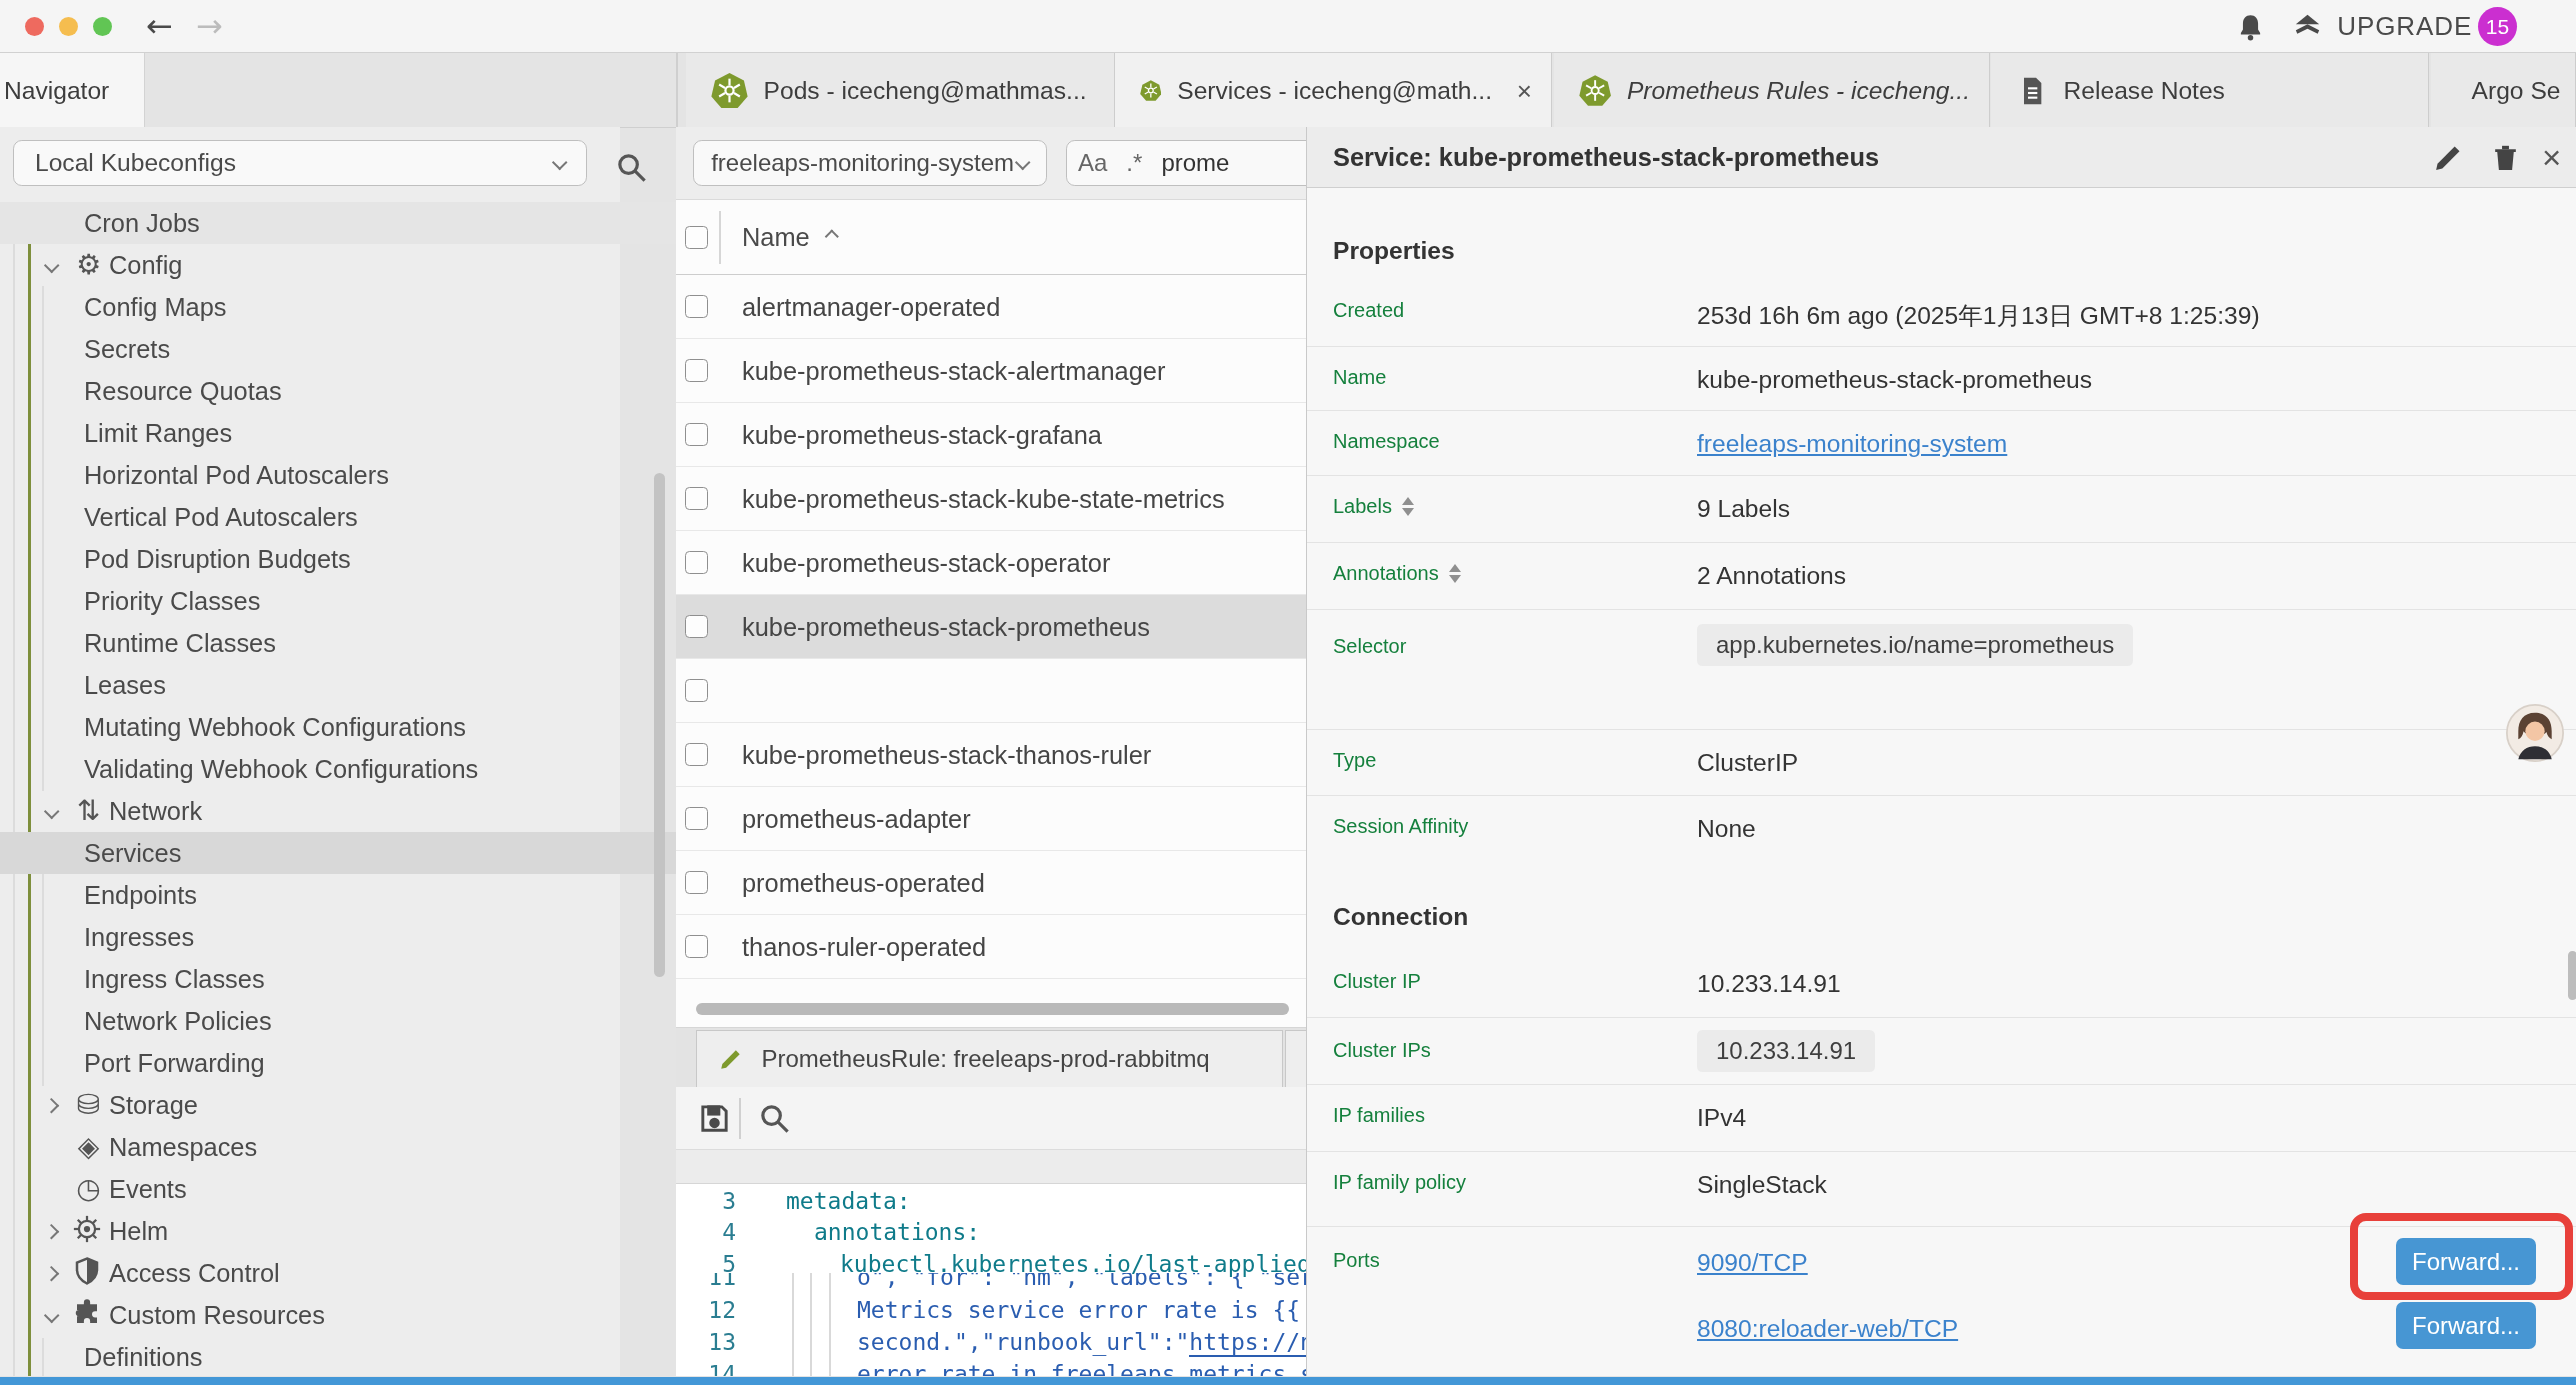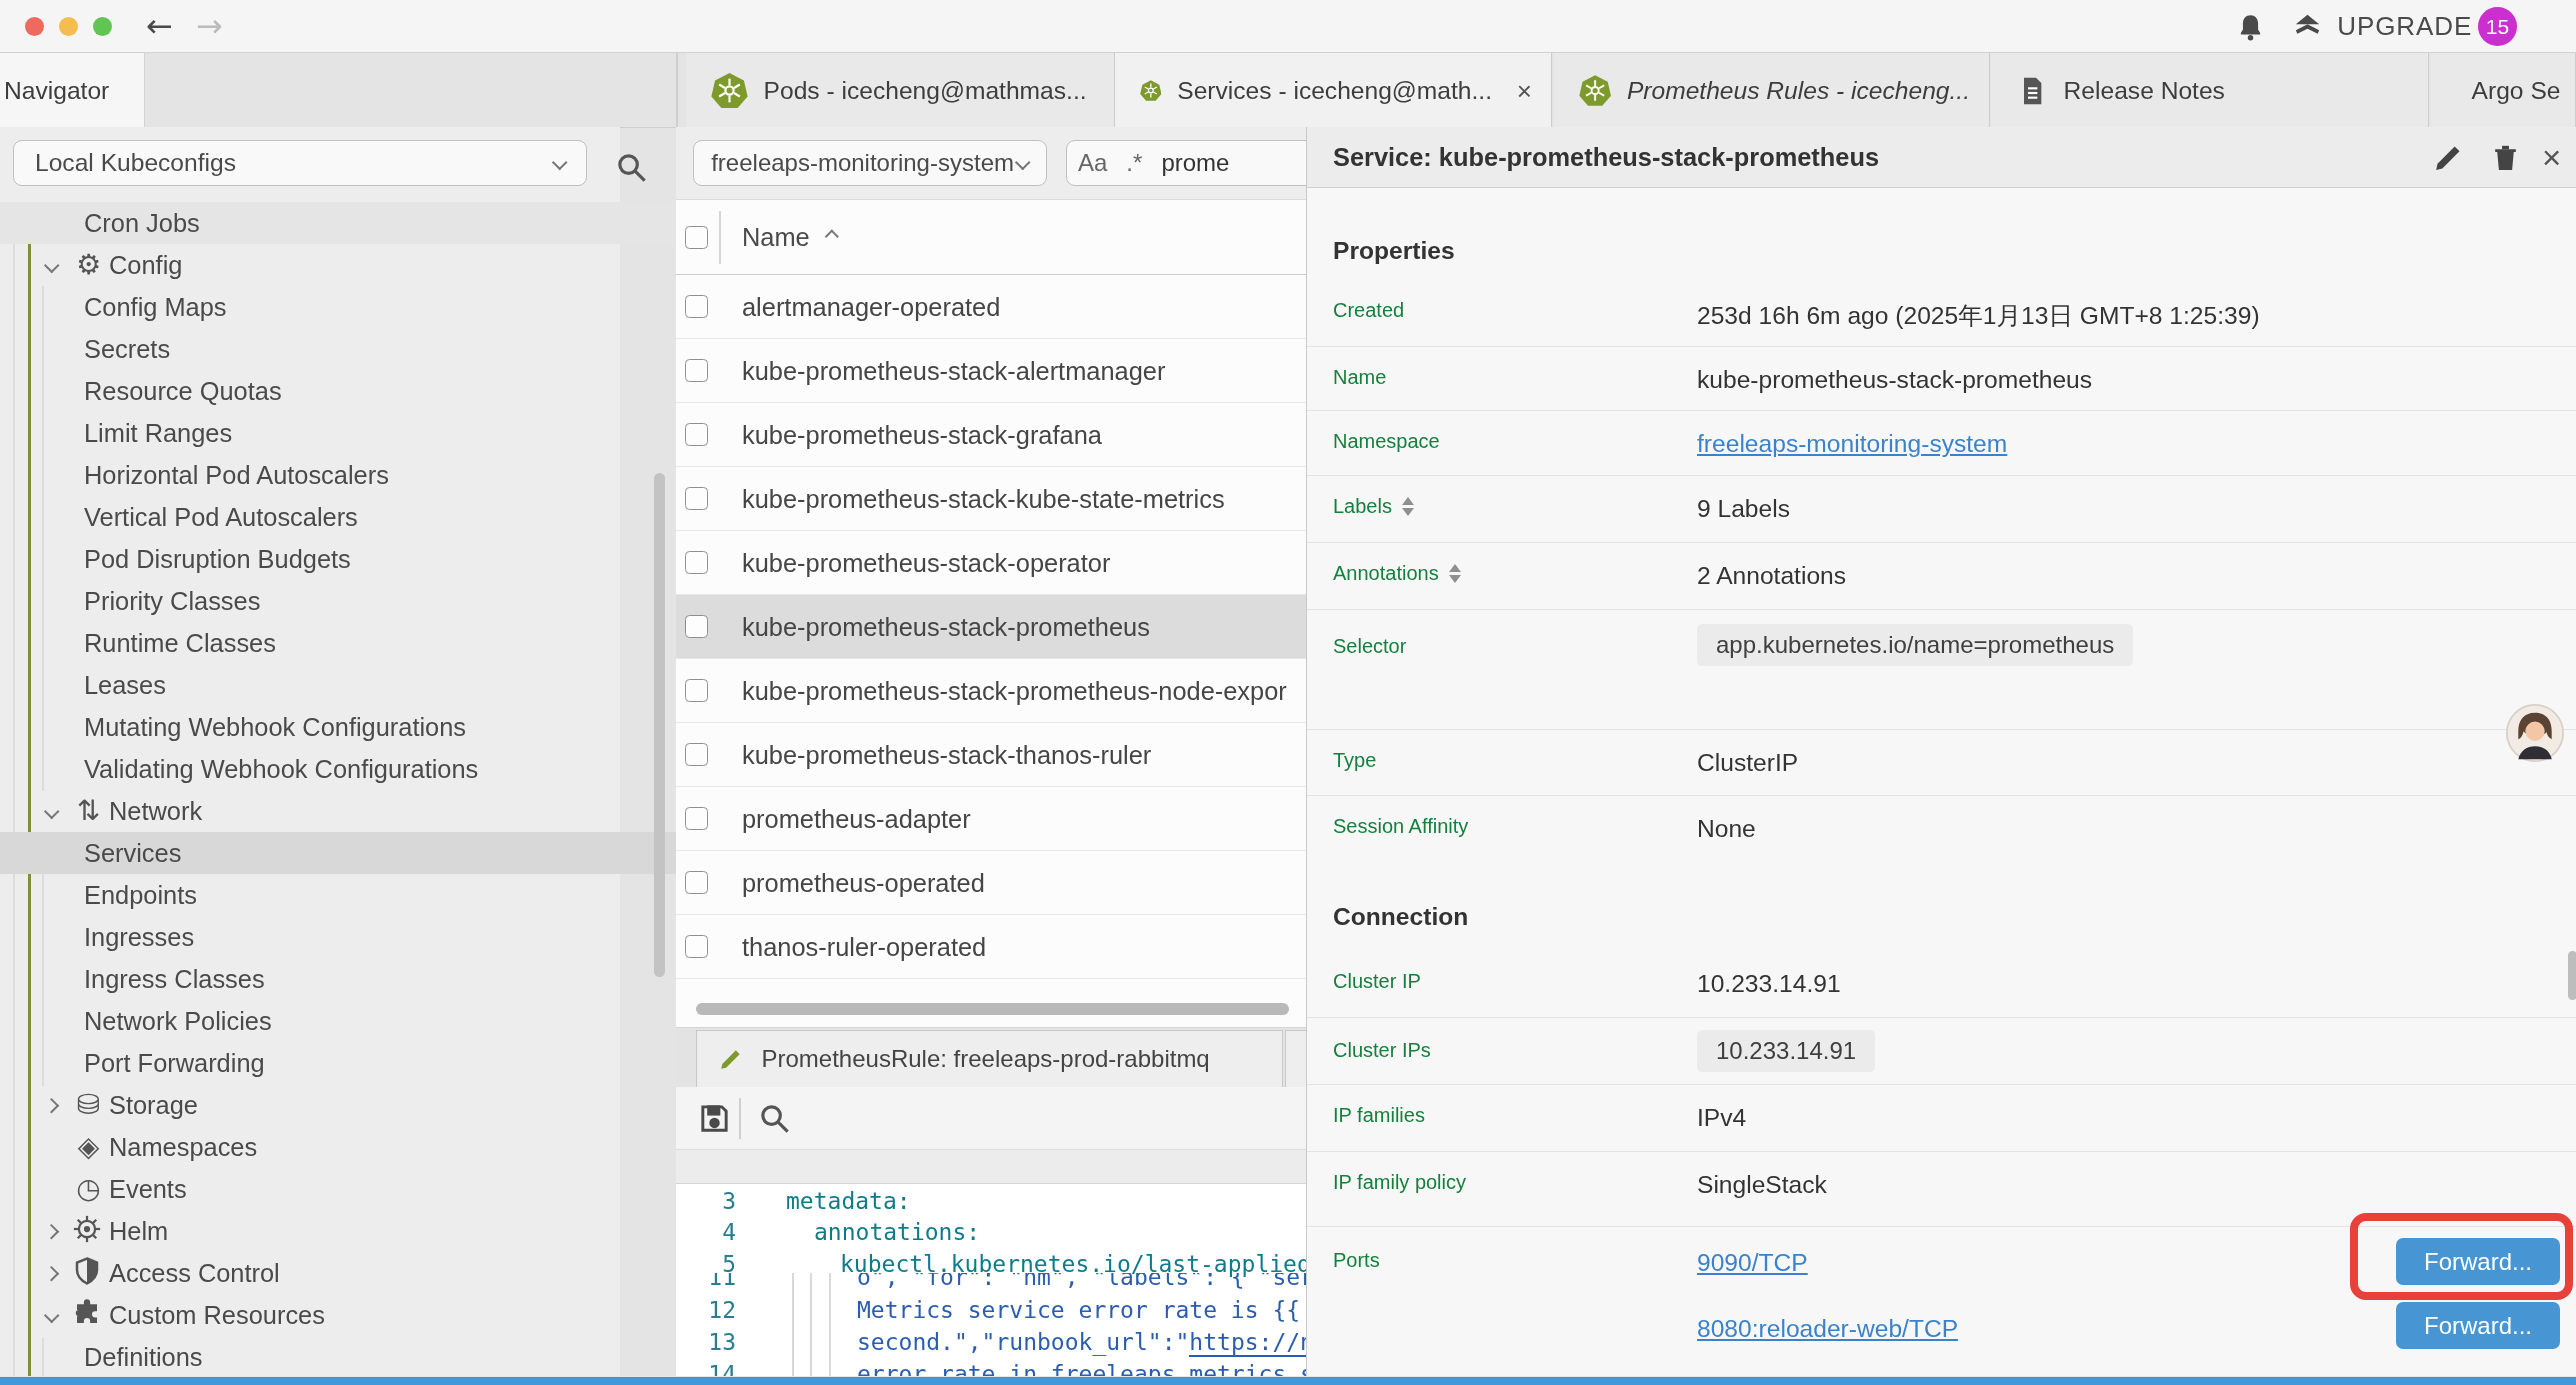--- a/index.html
+++ b/index.html
@@ -108,21 +108,21 @@
   .sechead { position:absolute; left:26px; font-size:24.6px; font-weight:bold; color:#333; }
   .prow { position:absolute; left:0; width:1270px; border-top:1.8px solid #e3e3e3; }
   .plabel { position:absolute; left:26px; font-size:20px; color:#15803d; display:flex; gap:10.5px; align-items:center; }
   .pvalue { position:absolute; left:390px; font-size:24.6px; color:#333; }
   .pvalue a, .plink { color:#3b82cc; text-decoration:underline; }
   .badge { display:inline-block; background:#ebebeb; border-radius:5.3px; padding:7px 19px; font-size:24px; color:#3f3f3f; }
   .sorticons { display:inline-flex; flex-direction:column; gap:3.5px; }
   .sorticons i { width:0; height:0; border-left:6.1px solid transparent; border-right:6.1px solid transparent; }
   .sorticons .upt { border-bottom:8px solid #8f8f8f; }
   .sorticons .dnt { border-top:8px solid #8f8f8f; }
-  .fwd-btn { position:absolute; left:1089px; width:164px; height:47px; background:#4796d3; color:#fff;
+  .fwd-btn { position:absolute; left:1089px; width:140px; height:47px; background:#4796d3; color:#fff;
     border:none; border-radius:7px; font-size:24px; font-family:"Liberation Sans",sans-serif; }
   #red-box { left:1043px; top:1086px; width:223px; height:87px; border:8px solid #e8403a; border-radius:16px; }
   #panel-scroll { left:1261px; top:824px; width:8.8px; height:49px; background:#bdbdbd; border-radius:4.4px; }
   #avatar { left:1199px; top:577px; }
 
   #bluebar { left:0; top:1377px; width:2576px; height:8.8px; background:#4397d7; }
   svg { display:block; }
 </style>
 </head>
 <body>
@@ -412,21 +412,20 @@
         <div class="lrow">
           <span class="cb"></span>
           <span class="rlabel">kube-prometheus-stack-operator</span>
         </div>
         <div class="lrow sel">
           <span class="cb"></span>
           <span class="rlabel">kube-prometheus-stack-prometheus</span>
         </div>
         <div class="lrow">
           <span class="cb"></span>
-          <span class="rlabel">kube-prometheus-stack-prometheus-node-expor</span>
         </div>
         <div class="lrow">
           <span class="cb"></span>
           <span class="rlabel">kube-prometheus-stack-thanos-ruler</span>
         </div>
         <div class="lrow">
           <span class="cb"></span>
           <span class="rlabel">prometheus-adapter</span>
         </div>
         <div class="lrow">

